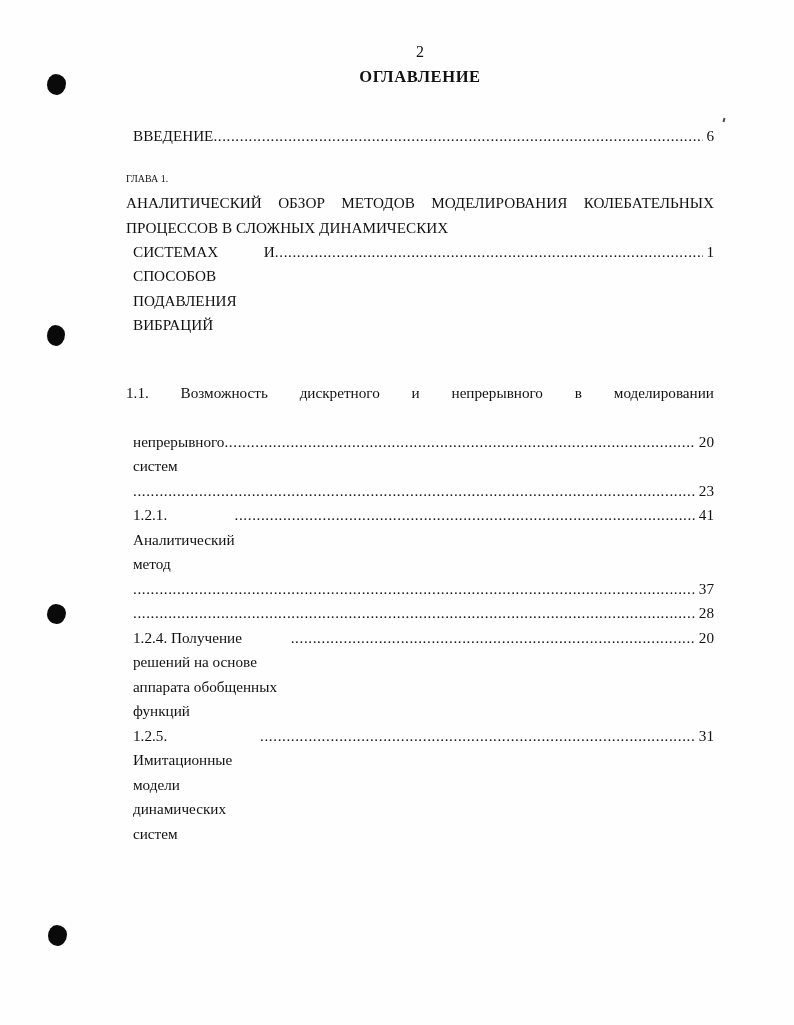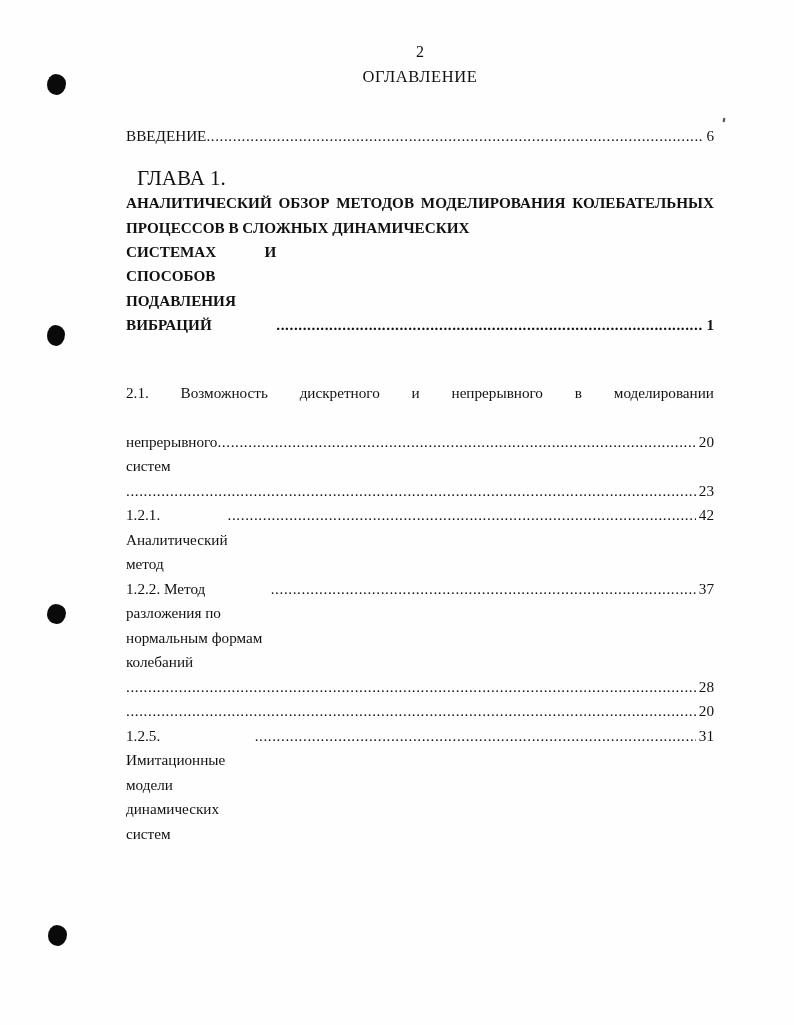--- a/index.html
+++ b/index.html
@@ -44,21 +44,21 @@
 
   .page-number {
     text-align: center;
     font-size: 16px;
     line-height: 20px;
     padding-top: 42px;
   }
 
   .doc-title {
     text-align: center;
-    font-weight: normal;
+    font-weight: bold;
     font-size: 16.5px;
     letter-spacing: 0.6px;
     line-height: 22px;
     margin-top: 4px;
   }
 
   .toc {
     margin-top: 26px;
   }
 
@@ -75,45 +75,44 @@
   .entry.just::after {
     content: "";
     display: inline-block;
     width: 100%;
   }
 
   .gap-sm  { height: 10px; }
   .gap-md  { height: 18px; }
 
   .chapter-label {
-    font-size: 21px;
+    font-size: 10px;
     line-height: 23px;
-    margin-left: 11px;
   }
 
   .chapter-title {
     font-size: 15.2px;
     line-height: 25px;
     text-align: justify;
-    font-weight: bold;
   }
   .chapter-title::after {
     content: "";
     display: inline-block;
     width: 100%;
   }
   .chapter-title .lastline {
     display: block;
   }
 
   .full-dots {
     display: flex;
     align-items: baseline;
     font-size: 15.2px;
     line-height: 24.5px;
+    margin-left: 7px;
   }
   .full-dots .dots {
     flex: 1 1 auto;
     overflow: hidden;
     white-space: nowrap;
     letter-spacing: 0.6px;
   }
   .full-dots .num { white-space: nowrap; padding-left: 3px; }
 </style>
 </head>
@@ -144,62 +143,62 @@
       </div>
 
       <div class="gap-md"></div>
 
       <div class="chapter-label">ГЛАВА 1.</div>
 
       <div class="chapter-title">
         <span>АНАЛИТИЧЕСКИЙ ОБЗОР МЕТОДОВ МОДЕЛИРОВАНИЯ</span>
         <span>КОЛЕБАТЕЛЬНЫХ ПРОЦЕССОВ В СЛОЖНЫХ ДИНАМИЧЕСКИХ</span>
         <span class="lastline">
-          <span class="full-dots" style="display:flex;align-items:flex-end;">
+          <span class="full-dots" style="display:flex;">
             <span class="lbl">СИСТЕМАХ И СПОСОБОВ ПОДАВЛЕНИЯ  ВИБРАЦИЙ</span>
             <span class="dots">....................................................................................................................................................................................................................................................................</span>
             <span class="num">1</span>
           </span>
         </span>
       </div>
 
       <div class="gap-md"></div>
 
       <div>
-        <div class="entry just">2.1.   Возможность   дискретного   и   непрерывного   в   моделировании</div>
+        <div class="entry just">1.1.   Возможность   дискретного   и   непрерывного   в   моделировании</div>
         <div class="full-dots">
           <span class="lbl">непрерывного систем</span>
           <span class="dots">....................................................................................................................................................................................................................................................................</span>
           <span class="num">20</span>
         </div>
       </div>
 
       <div class="full-dots">
         <span class="dots">....................................................................................................................................................................................................................................................................</span>
         <span class="num">23</span>
       </div>
 
       <div class="full-dots">
         <span class="lbl">1.2.1. Аналитический метод</span>
         <span class="dots">....................................................................................................................................................................................................................................................................</span>
-        <span class="num">42</span>
-      </div>
-
-      <div class="full-dots">
-        <span class="lbl">1.2.2. Метод разложения по нормальным формам колебаний </span>
+        <span class="num">41</span>
+      </div>
+
+      <div class="full-dots">
         <span class="dots">....................................................................................................................................................................................................................................................................</span>
         <span class="num">37</span>
       </div>
 
       <div class="full-dots">
         <span class="dots">....................................................................................................................................................................................................................................................................</span>
         <span class="num">28</span>
       </div>
 
       <div class="full-dots">
+        <span class="lbl">1.2.4. Получение решений на основе аппарата обобщенных функций</span>
         <span class="dots">....................................................................................................................................................................................................................................................................</span>
         <span class="num">20</span>
       </div>
 
       <div class="full-dots">
         <span class="lbl">1.2.5. Имитационные модели динамических систем</span>
         <span class="dots">....................................................................................................................................................................................................................................................................</span>
         <span class="num">31</span>
       </div>
 

